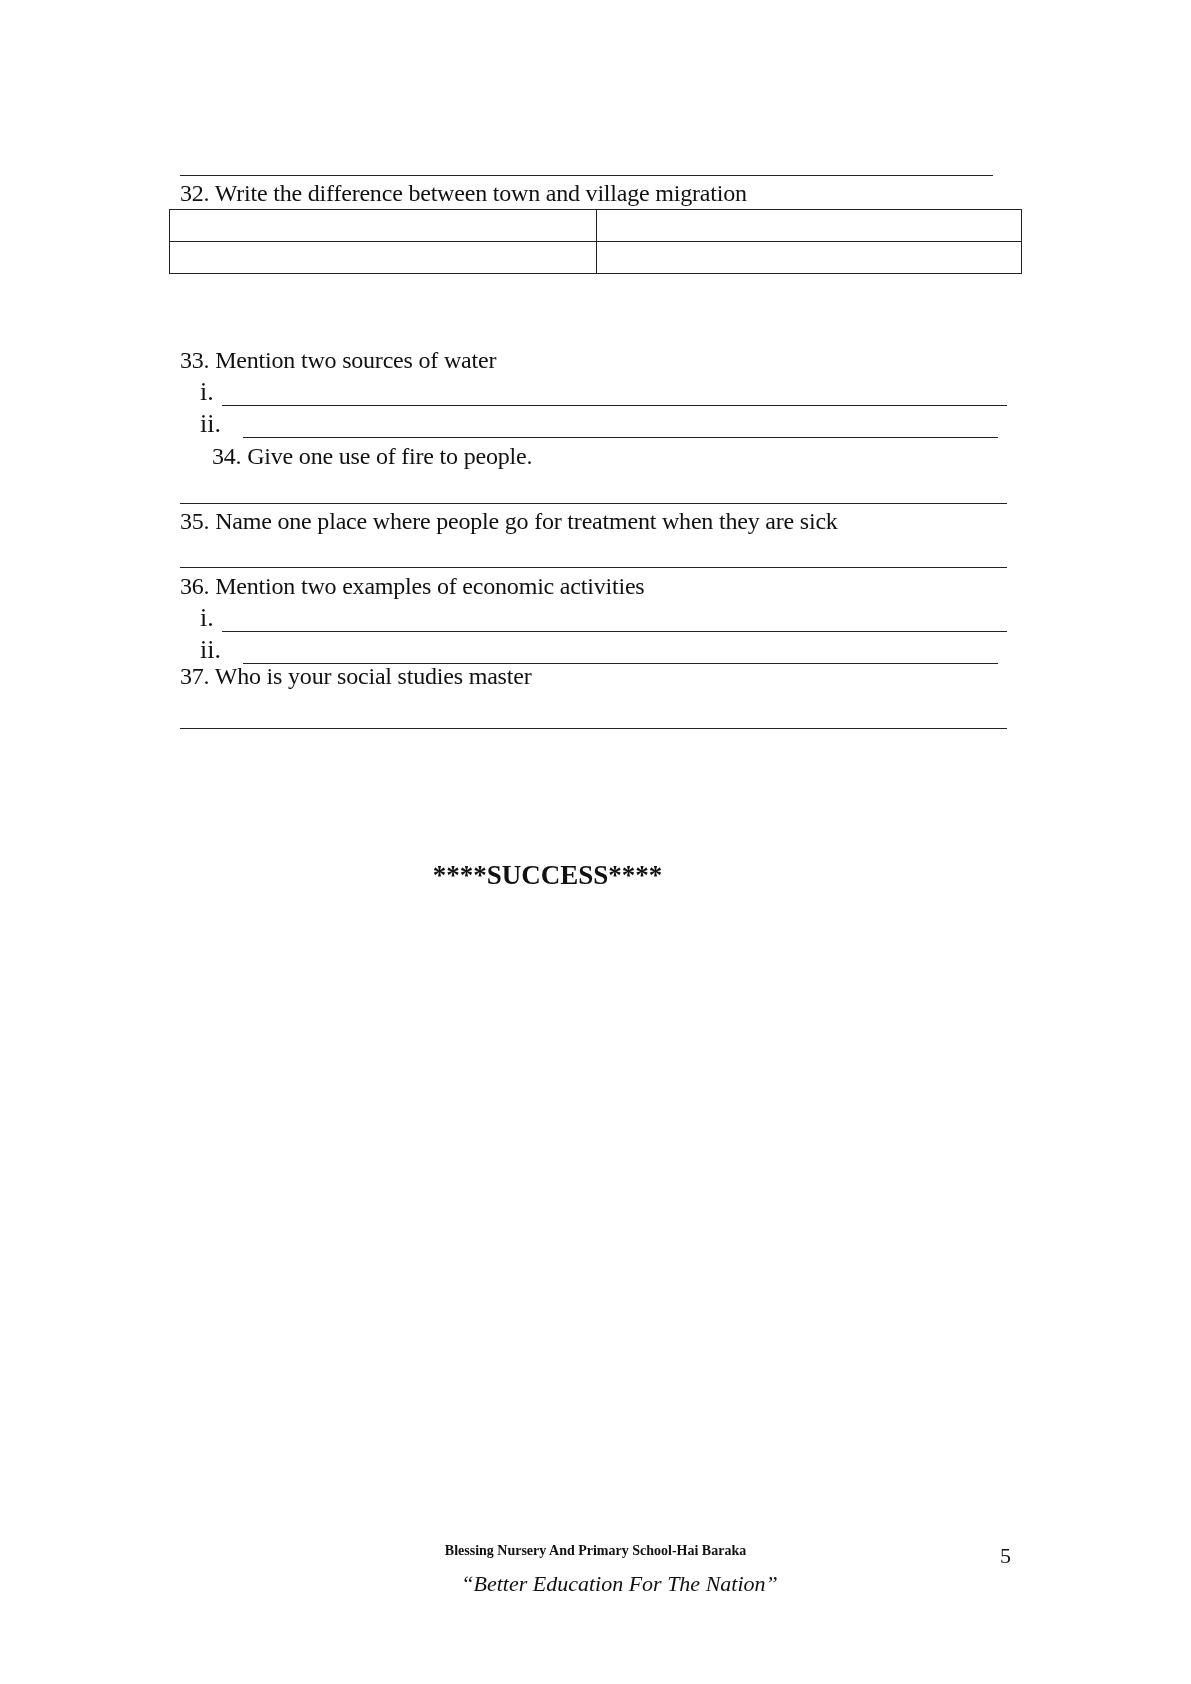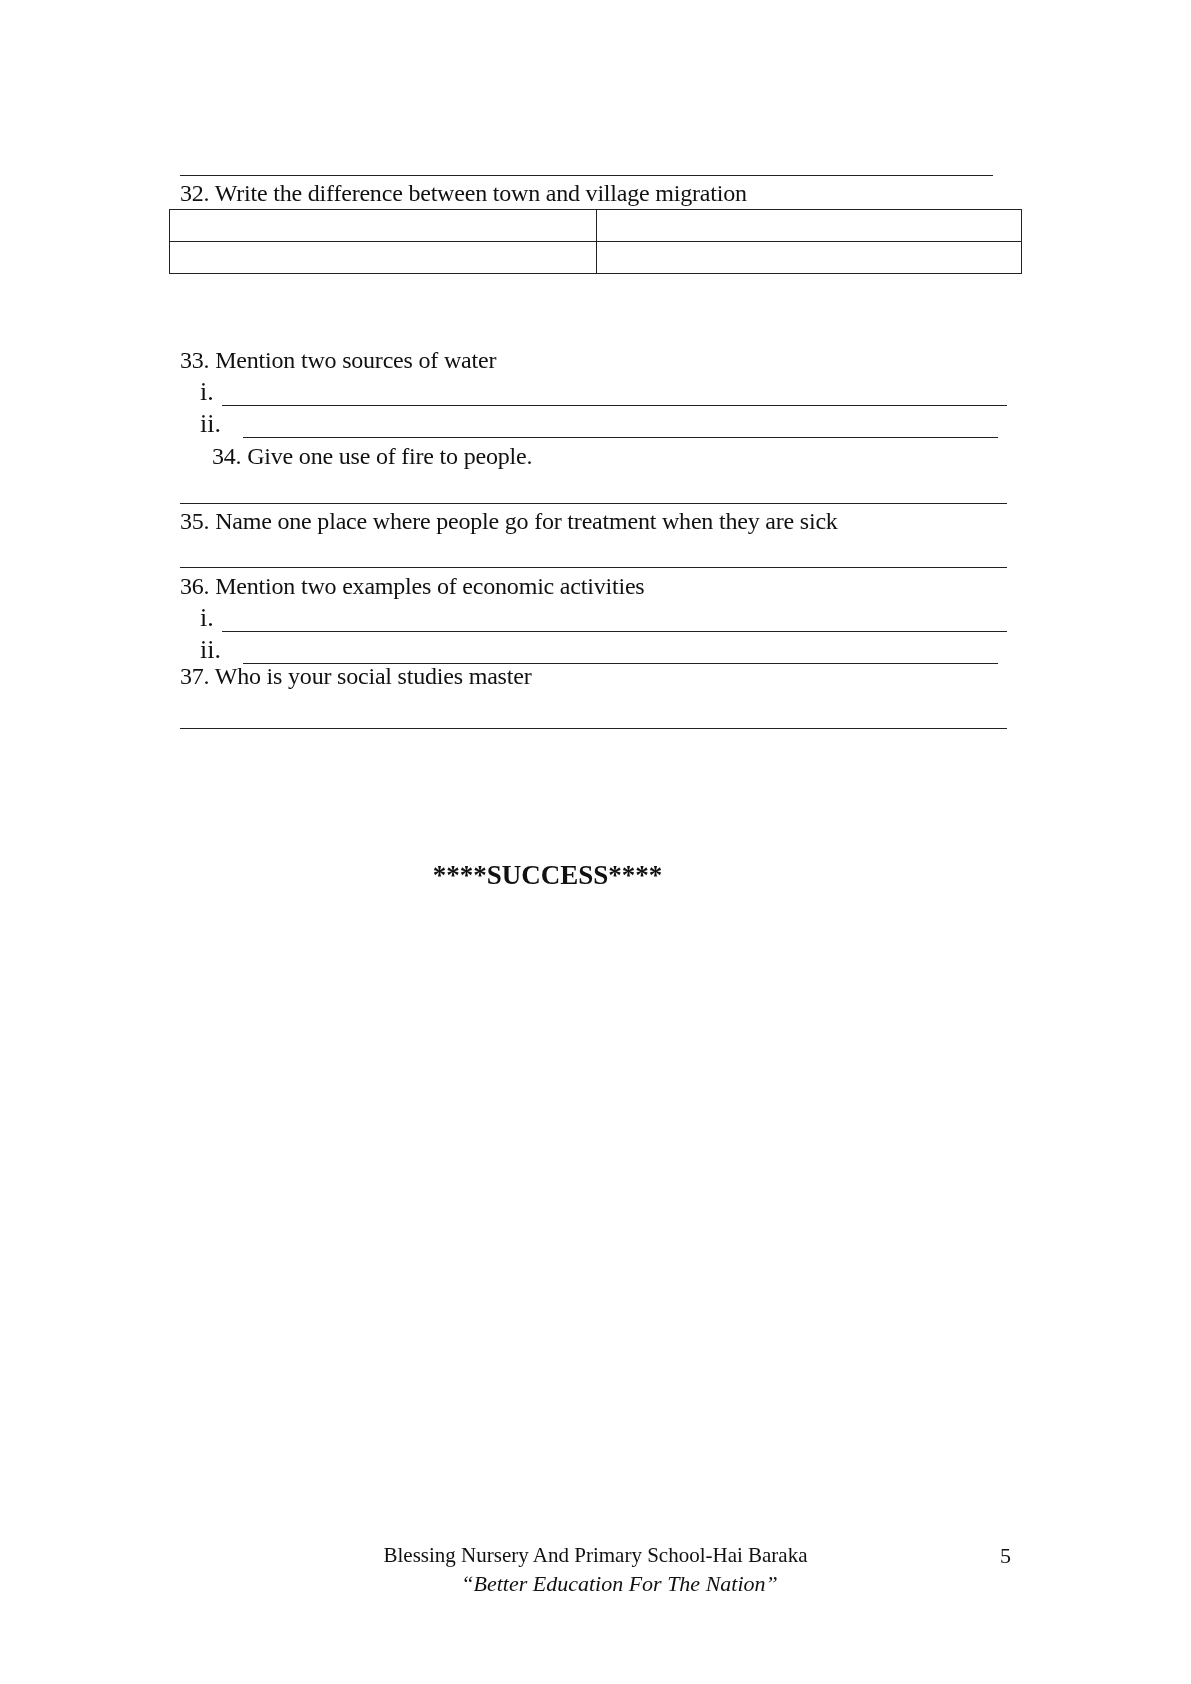--- a/index.html
+++ b/index.html
@@ -5,21 +5,21 @@
   html, body { margin:0; padding:0; background:#ffffff; }
   body { width:1191px; height:1684px; position:relative; overflow:hidden;
          font-family:"Liberation Serif", "DejaVu Serif", serif; color:#111; }
   .hline { position:absolute; height:0; border-top:1.3px solid #222; }
   .q { position:absolute; left:180px; font-size:24px; line-height:30px; white-space:nowrap; letter-spacing:-0.2px; }
   .sub { position:absolute; font-size:26px; line-height:30px; }
   table.mig { position:absolute; left:169px; top:209px; width:853px; border-collapse:collapse; }
   table.mig td { border:1.3px solid #222; height:31px; padding:0 0 0 12px; font-size:26px; font-weight:bold; line-height:30px; vertical-align:middle; }
   table.mig td.c1 { width:414px; }
   .success { position:absolute; left:0; width:1095px; text-align:center; top:860px; font-size:27px; font-weight:bold; }
-  .footer1 { position:absolute; left:0; width:1191px; text-align:center; top:1543px; font-size:21px; }
+  .footer1 { position:absolute; left:0; width:1191px; text-align:center; top:1543px; font-size:14px;font-weight:bold; }
   .footer2 { position:absolute; left:0; width:1191px; text-align:center; top:1571px; font-size:22px; font-style:italic;margin-left:24px; }
   .pagenum { position:absolute; left:1000px; top:1543px; font-size:22px; }
 </style>
 </head>
 <body>
 
 <div class="hline" style="left:180px; top:175px; width:813px;"></div>
 
 <div class="q" style="top:178px;">32. Write the difference between town and village migration</div>
 <table class="mig">

